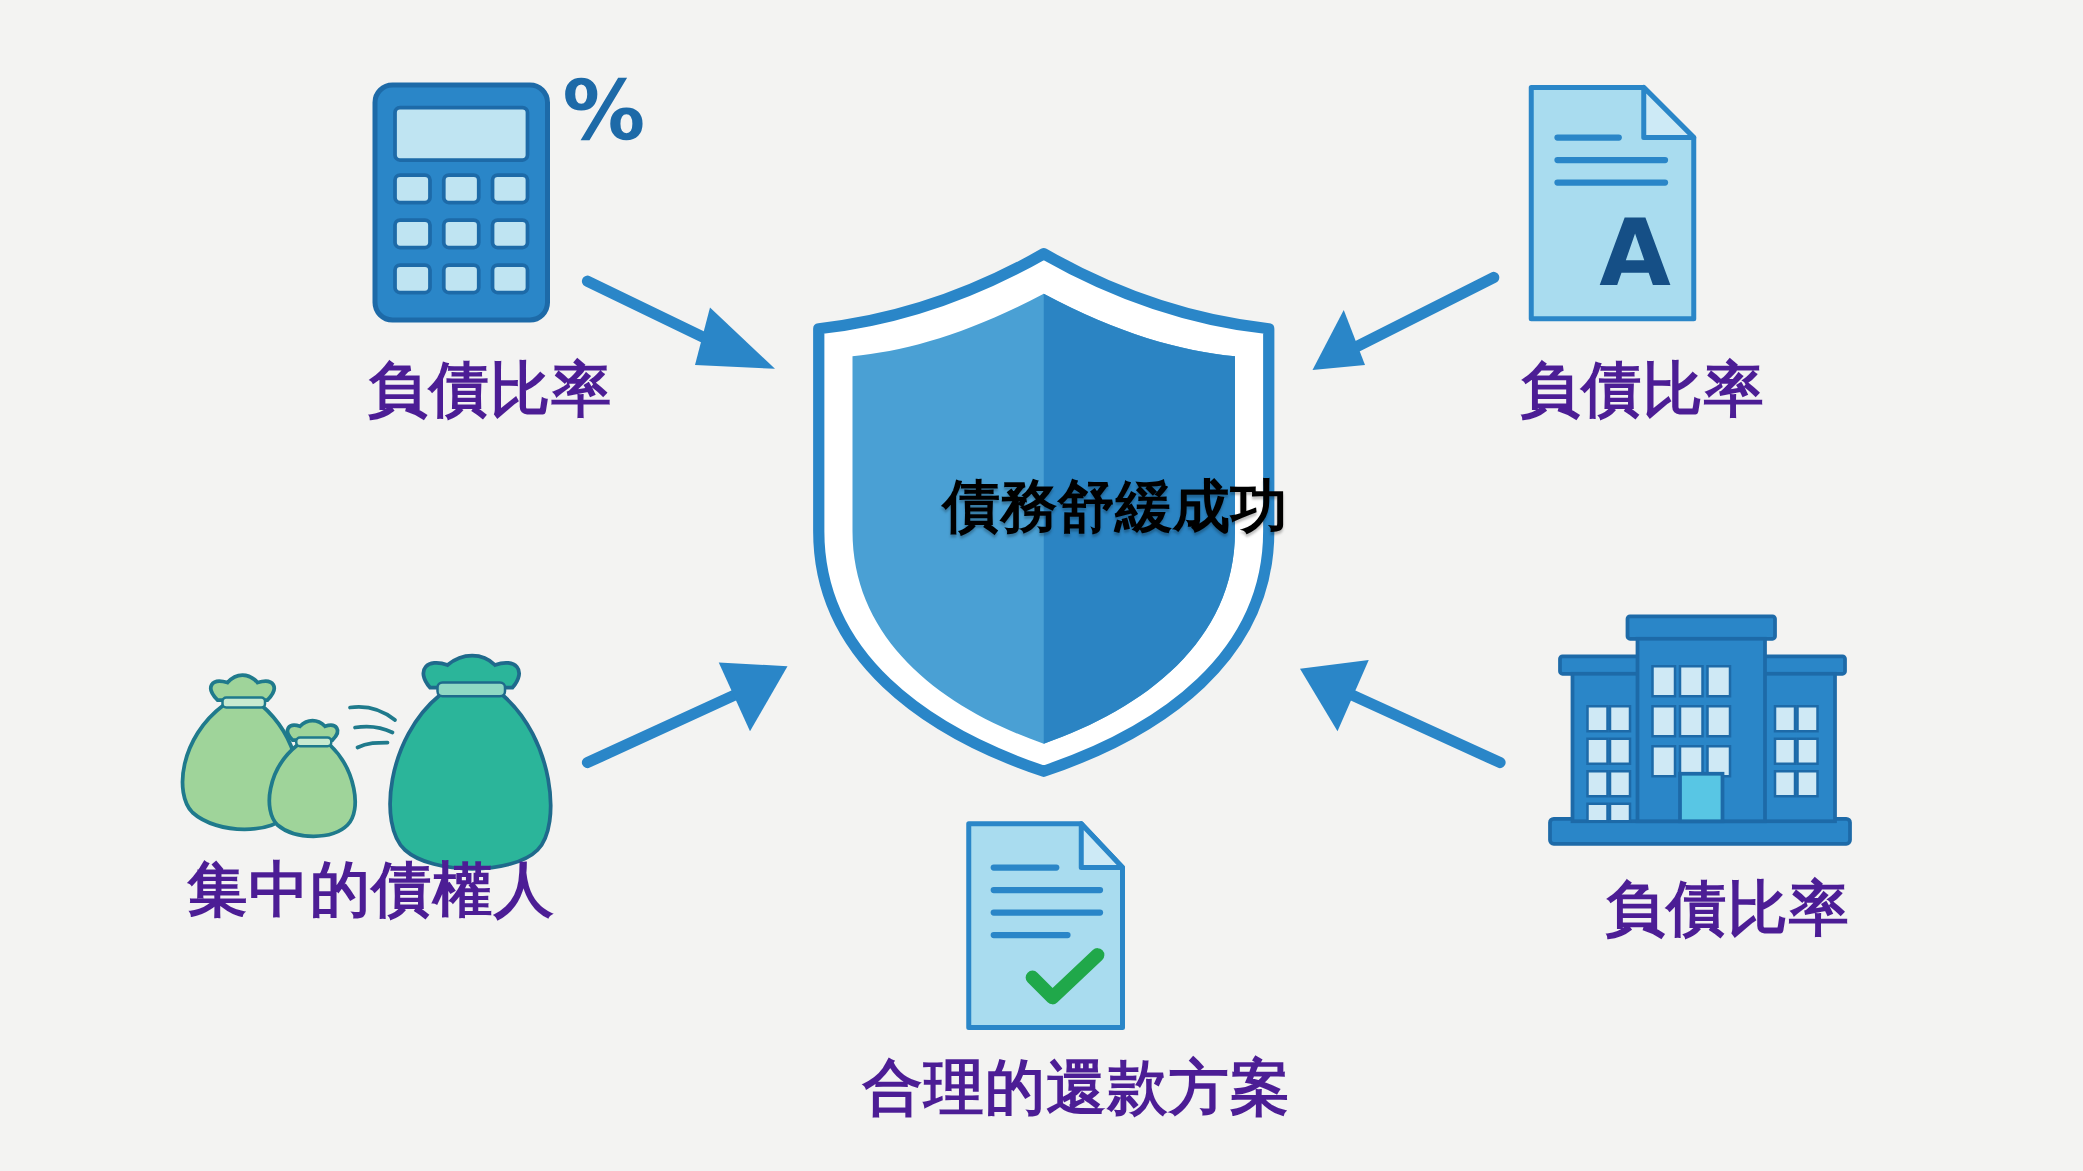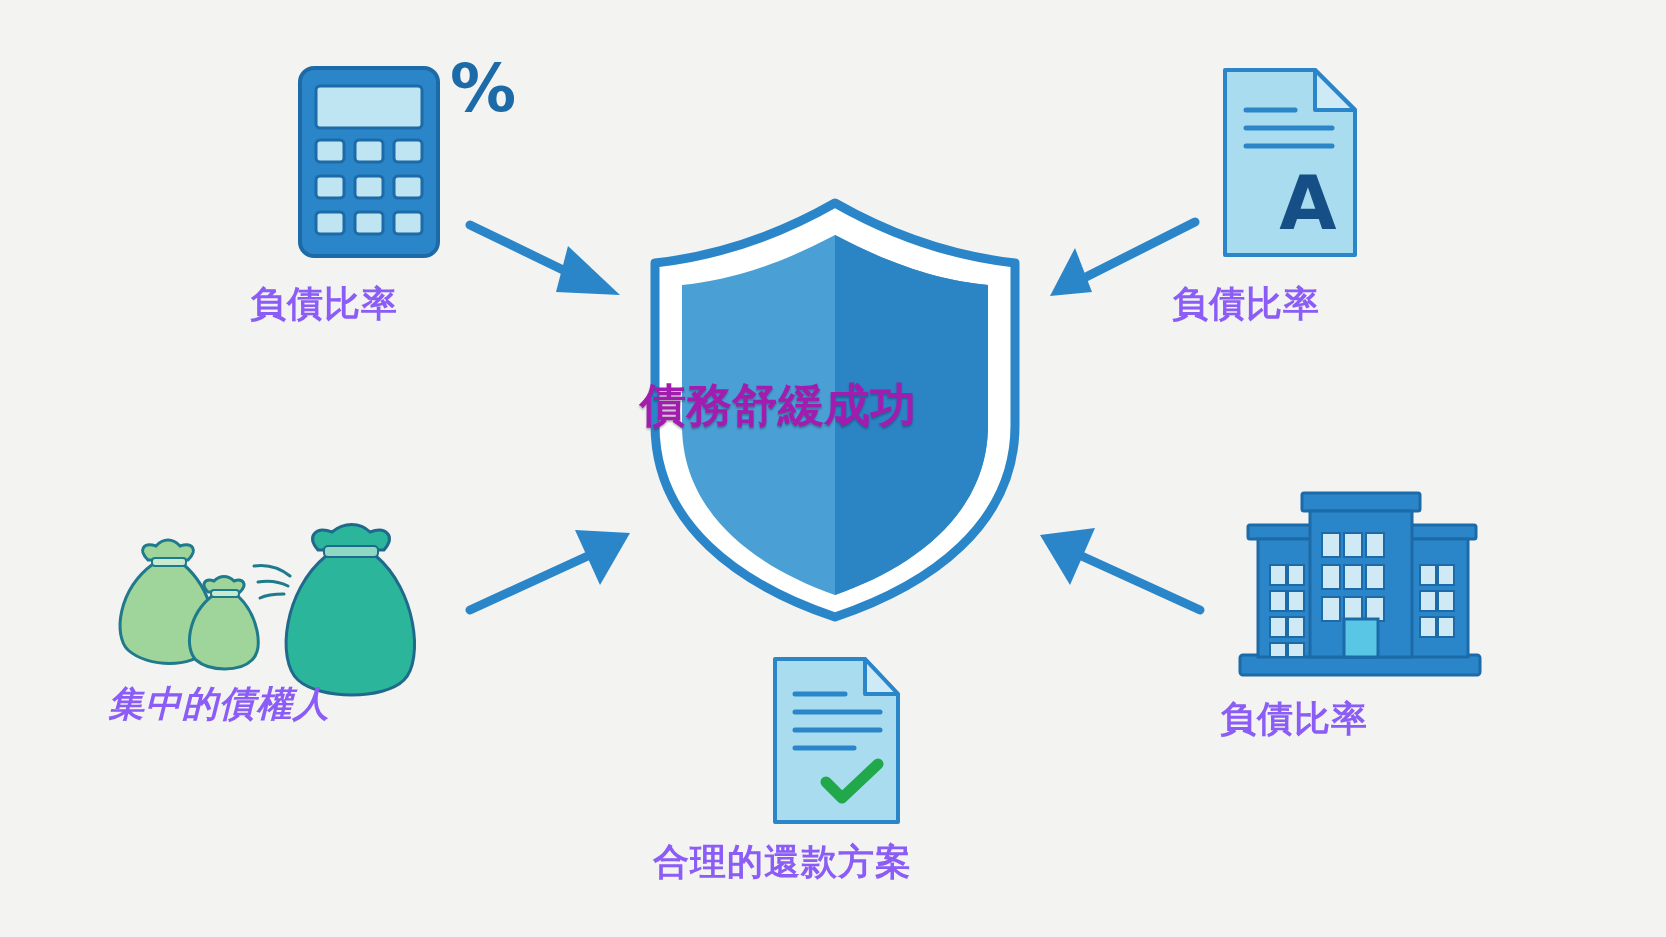--- a/index.html
+++ b/index.html
@@ -1,23 +1,23 @@
 <!DOCTYPE html>
 <html><head>
 <meta charset="utf-8">
 <style>
   html, body { margin:0; padding:0; }
   body { width:1666px; height:937px; background:#f3f3f2; position:relative; overflow:hidden;
          font-family:"DejaVu Sans", sans-serif; }
   .abs { position:absolute; }
-  .label { position:absolute; font-size:36px; font-weight:bold; color:#8b5cf6; white-space:nowrap;
-           letter-spacing:1px; text-align:left; }
+  .label { position:absolute; font-size:48px; font-weight:bold; color:#4c1d95; white-space:nowrap;
+           letter-spacing:1px; text-align:right; }
   svg { position:absolute; overflow:visible; }
-  .center-text { position:absolute; font-size:46px; font-weight:bold; color:#a21caf; white-space:nowrap;
-                 text-shadow:0 2px 2px rgba(0,0,0,0.25); text-align:left; }
+  .center-text { position:absolute; font-size:46px; font-weight:bold; color:#000000; white-space:nowrap;
+                 text-shadow:0 2px 2px rgba(0,0,0,0.25); text-align:right; }
 </style>
 </head>
 <body>
 
 <svg width="1666" height="937" style="left:0;top:0;">
   <defs>
     <marker id="ah" markerWidth="10" markerHeight="10" refX="6" refY="5" orient="auto" markerUnits="userSpaceOnUse">
     </marker>
   </defs>
 
@@ -76,21 +76,21 @@
     <path d="M5,10 L95,10 L135,50 L135,195 L5,195 Z" fill="#a9dcef" stroke="#2a86c8" stroke-width="4" stroke-linejoin="round"></path>
     <path d="M95,10 L95,50 L135,50 Z" fill="#cdeaf6" stroke="#2a86c8" stroke-width="4" stroke-linejoin="round"></path>
     <line x1="26" y1="50" x2="75" y2="50" stroke="#2a86c8" stroke-width="5" stroke-linecap="round"></line>
     <line x1="26" y1="68" x2="112" y2="68" stroke="#2a86c8" stroke-width="5" stroke-linecap="round"></line>
     <line x1="26" y1="86" x2="112" y2="86" stroke="#2a86c8" stroke-width="5" stroke-linecap="round"></line>
   </svg>
   <div class="abs" style="left:78px;top:100px;width:100px;text-align:center;font-size:74px;font-weight:bold;color:#154f86;">A</div>
   <div class="label" style="left:-8px;top:220px;width:240px;">負債比率</div>
 </div>
 
-<div class="abs" style="left:108px;top:520px;width:320px;height:260px;font-style:italic;">
+<div class="abs" style="left:134px;top:520px;width:320px;height:260px;">
   <svg width="320" height="180" style="left:0;top:0;">
 
     <path d="M40,40 C30,30 35,22 48,26 C55,18 65,18 72,26 C85,22 90,30 80,40 Z" fill="#9fd49a" stroke="#1f7a8c" stroke-width="3"></path>
     <path d="M45,44 C10,70 5,115 20,130 C40,148 85,148 98,130 C112,112 105,70 75,44 Z" fill="#9fd49a" stroke="#1f7a8c" stroke-width="3"></path>
     <rect x="44" y="38" width="34" height="8" rx="3" fill="#c8ead0" stroke="#1f7a8c" stroke-width="2"></rect>
 
     <path d="M100,72 C92,64 97,58 106,61 C112,55 120,55 126,61 C135,58 140,64 132,72 Z" fill="#9fd49a" stroke="#1f7a8c" stroke-width="3"></path>
     <path d="M104,76 C80,95 76,128 88,140 C102,152 132,152 144,140 C156,128 150,95 130,76 Z" fill="#9fd49a" stroke="#1f7a8c" stroke-width="3"></path>
     <rect x="103" y="70" width="28" height="7" rx="3" fill="#c8ead0" stroke="#1f7a8c" stroke-width="2"></rect>
 

